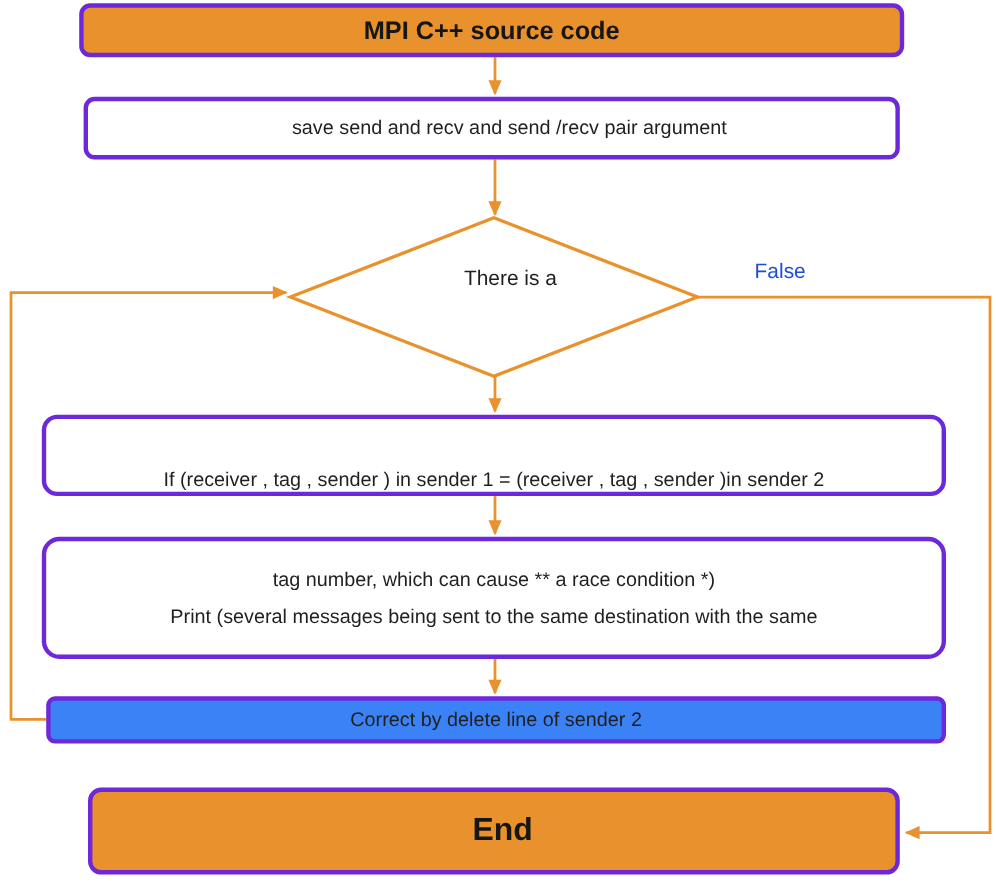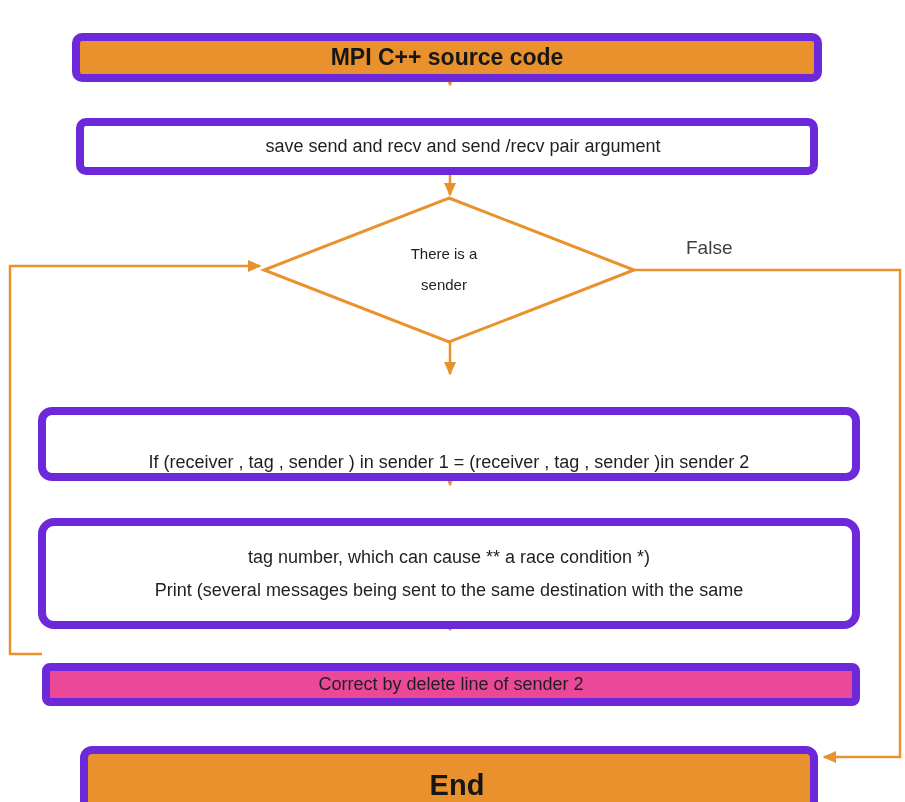--- a/index.html
+++ b/index.html
@@ -24,23 +24,22 @@
     height: 802px;
   }
   .node {
     position: absolute;
     box-sizing: border-box;
     display: flex;
     flex-direction: column;
     align-items: center;
     justify-content: center;
     text-align: center;
-    border: 8px solid #6d28d9;
+    border: 4px solid #6d28d9;
     background: #ffffff;
-    margin-top: 30px;
   }
   .node-start {
     left: 72px; top: 3px; width: 750px; height: 49px;
     border-radius: 10px;
     background: #e8912d;
     font-size: 23px;
     font-weight: bold;
     color: #161616;
   }
   .node-save {
@@ -57,45 +56,45 @@
   }
   .node-print {
     left: 38px; top: 488px; width: 822px; height: 111px;
     border-radius: 16px;
     font-size: 18px;
     line-height: 33px;
   }
   .node-correct {
     left: 42px; top: 633px; width: 818px; height: 43px;
     border-radius: 8px;
-    background: #ec4899;
+    background: #3b82f6;
     font-size: 18px;
   }
   .node-end {
     left: 80px; top: 716px; width: 738px; height: 79px;
     border-radius: 12px;
     background: #e8912d;
     font-size: 29px;
     font-weight: bold;
     color: #161616;
     padding-left: 16px;
   }
   .decision-label {
     position: absolute;
-    left: 344px; top: 238px; width: 200px;
+    left: 364px; top: 238px; width: 200px;
     text-align: center;
-    font-size: 15px;
+    font-size: 19px;
     line-height: 31px;
   }
   .decision-label span { display: block; }
   .edge-label-false {
     position: absolute;
     left: 686px; top: 237px;
     font-size: 19px;
-    color: #404040;
+    color: #1d4ed8;
   }
   .multiline span { display: block; }
 </style>
 </head>
 <body>
 
 <div class="canvas">
 
   <svg class="connector-layer" width="905" height="802" viewBox="0 0 905 802" xmlns="http://www.w3.org/2000/svg">
     <defs>
@@ -120,21 +119,20 @@
   <div class="node node-start">
     <span>MPI C++ source code</span>
   </div>
 
   <div class="node node-save">
     <span>save send and recv and  send /recv pair argument</span>
   </div>
 
   <div class="decision-label">
     <span>There is a</span>
-    <span>sender</span>
   </div>
 
   <div class="edge-label-false">False</div>
 
   <div class="node node-compare">
     <span>If (receiver , tag , sender ) in sender 1 = (receiver , tag , sender )in sender 2</span>
   </div>
 
   <div class="node node-print multiline">
     <span>tag number, which can cause ** a race condition *)</span>

